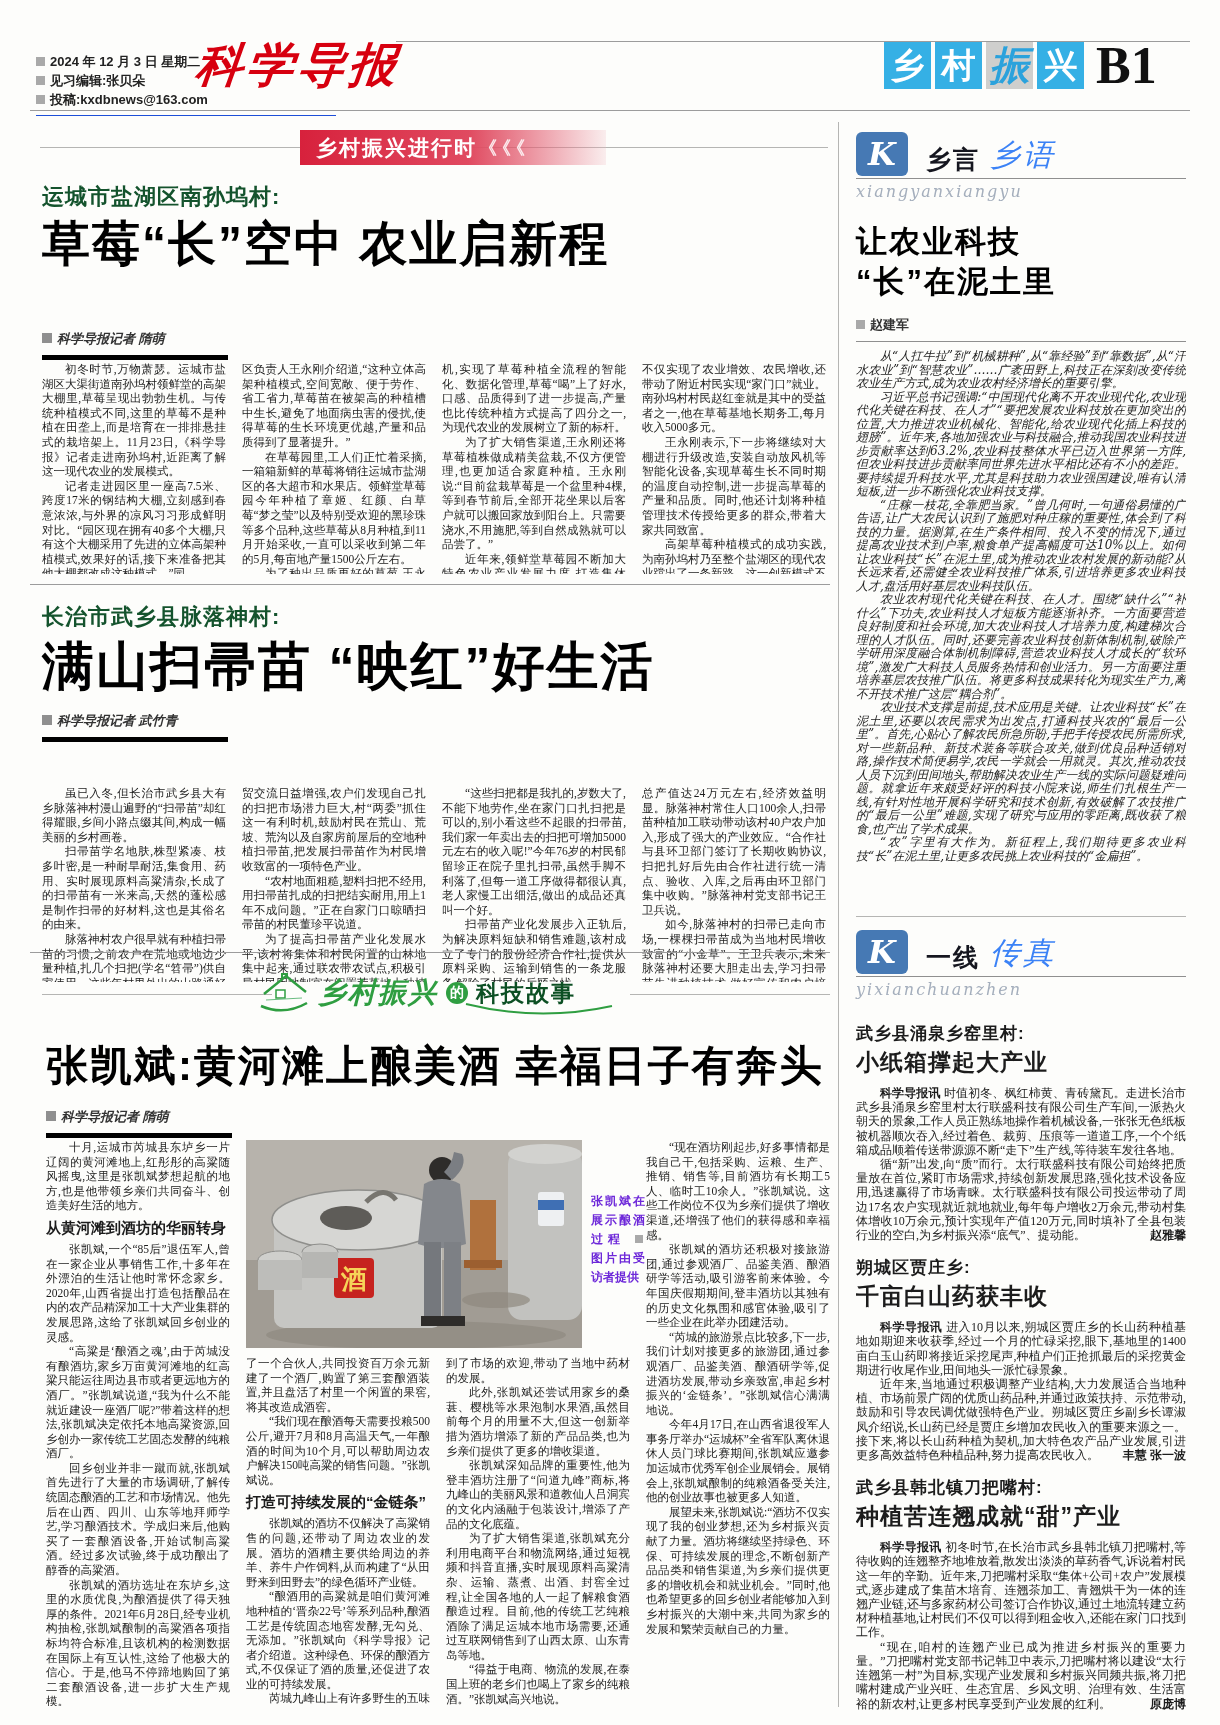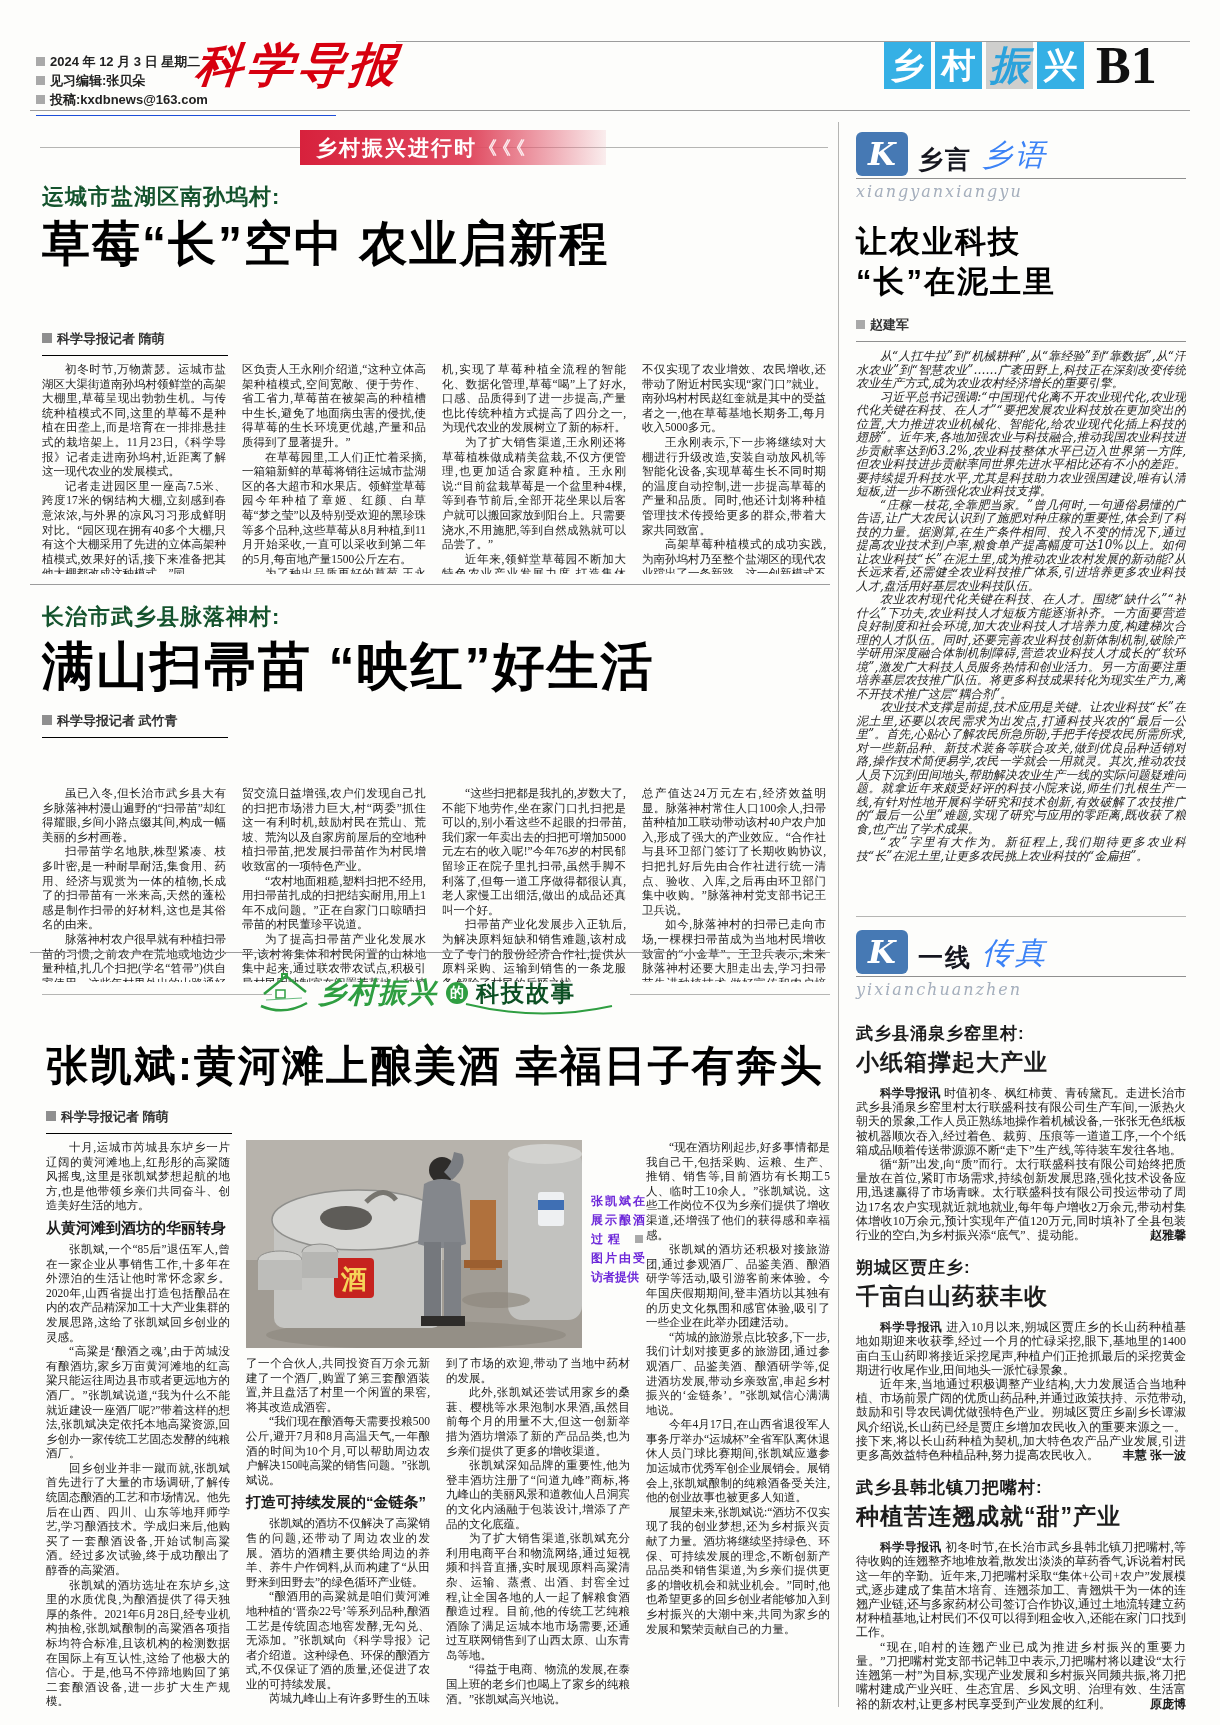--- a/index.html
+++ b/index.html
@@ -17,21 +17,21 @@
   .sect-logo{position:absolute;left:884px;top:42px;display:flex;align-items:center;gap:4px;}
   .tile{width:47px;height:47px;display:flex;align-items:center;justify-content:center;
         font-family:"Liberation Sans",sans-serif;font-weight:bold;font-size:34px;}
   .tile.blue{background:#35b0e5;color:#fff;}
   .tile.gray{background:#cfcfcd;color:#2ba2dc;font-family:"DejaVu Serif",serif;font-style:italic;font-size:40px;}
   .pageno{position:absolute;left:1096px;top:36px;font-family:"Liberation Serif",serif;font-weight:bold;font-size:52px;color:#111;}
   
   .loc{font-family:"Liberation Sans",sans-serif;font-weight:600;font-size:22px;color:#14532d;letter-spacing:1px;}
   .headline{font-family:"Liberation Sans",sans-serif;font-weight:900;color:#000;letter-spacing:2px;}
   .byline{font-family:"Liberation Sans",sans-serif;font-weight:bold;font-size:13px;color:#333;
-          border-bottom:1px solid #000000;padding-bottom:7px;width:186px;}
+          border-bottom:5px solid #000000;padding-bottom:7px;width:186px;font-style:italic;}
   .byline .sq{width:10px;height:10px;background:#8f8f8f;}
   .cols{display:flex;gap:16px;overflow:hidden;}
   .col{width:184px;flex:0 0 184px;text-align:justify;}
   .col p{margin:0;font-size:11.5px;line-height:14.6px;}
   .col p.ind{text-indent:2em;}
   .colsub{margin:6px 0 4px;font-family:"Liberation Sans",sans-serif;font-weight:bold;font-size:15px;}
   
   .redbanner{position:absolute;left:300px;top:130px;width:290px;height:35px;display:flex;align-items:center;
              padding-left:16px;color:#fff;font-family:"Liberation Sans",sans-serif;font-weight:bold;font-size:21px;letter-spacing:2px;
              background:linear-gradient(90deg,#d7213c 0%,#e04a60 55%,rgba(240,190,197,.25) 100%);}
@@ -45,21 +45,21 @@
   
   .photo-wrap{position:absolute;left:200px;top:0;width:336px;height:208px;overflow:hidden;background:#b3afa9;}
   .caption{position:absolute;left:545px;top:52px;width:54px;font-family:"Liberation Sans",sans-serif;
            font-weight:bold;font-size:12px;line-height:19px;color:#6d28d9;text-align:justify;}
   .caption .sq{width:8px;height:8px;}
   
   .side{position:absolute;left:856px;width:330px;}
   .klogo-row{display:flex;align-items:flex-end;gap:10px;border-bottom:1px solid #8f8f8f;padding-bottom:2px;}
   .ktile{width:52px;height:44px;background:#4679b4;border-radius:6px;color:#fff;display:flex;align-items:center;
          justify-content:center;font-family:"DejaVu Serif",serif;font-style:italic;font-weight:bold;font-size:32px;}
-  .ktitle-black{font-family:"Liberation Sans",sans-serif;font-weight:900;font-size:25px;color:#15161f;letter-spacing:2px;}
+  .ktitle-black{font-family:"Liberation Sans",sans-serif;font-weight:900;font-size:25px;color:#15161f;letter-spacing:2px;margin-left:8px;}
   .ktitle-script{font-family:"DejaVu Serif",serif;font-style:italic;font-weight:normal;font-size:30px;color:#3b82f6;letter-spacing:3px;}
   .pinyin{font-family:"DejaVu Serif",serif;font-style:italic;font-size:16px;color:#a4aebc;letter-spacing:2px;margin-top:3px;}
   .side-headline{font-family:"Liberation Sans",sans-serif;font-weight:900;font-size:31px;line-height:40px;color:#000;letter-spacing:2px;}
   .side-byline{font-family:"Liberation Sans",sans-serif;font-weight:bold;font-size:13px;color:#333;
                border-bottom:1px solid #8f8f8f;padding-bottom:7px;}
   .side-body p{margin:0;font-size:12px;line-height:13.5px;text-align:justify;text-indent:2em;
                font-family:"DejaVu Serif",serif;font-style:italic;}
   .brief{margin-bottom:14px;}
   .brief .bloc{font-family:"Liberation Sans",sans-serif;font-weight:bold;font-size:17px;letter-spacing:1px;margin:0 0 2px;}
   .brief .bhead{font-family:"Liberation Sans",sans-serif;font-weight:700;font-size:23px;letter-spacing:1px;margin:0 0 8px;}
@@ -123,21 +123,21 @@
 
   <div class="hline" style="left:30px;top:584px;width:800px;"></div>
   <div class="abs loc" style="left:42px;top:602px;">长治市武乡县脉落神村:</div>
   <div class="abs headline" style="left:42px;top:632px;font-size:52px;">满山扫帚苗 “映红”好生活</div>
   <div class="abs byline" style="left:42px;top:712px;">
     <span class="sq"></span><span>科学导报记者 武竹青</span>
   </div>
   <div class="abs cols" style="left:42px;top:746px;width:788px;height:196px;margin-top:40px;">
       <div class="col">
         <p class="ind">虽已入冬,但长治市武乡县大有乡脉落神村漫山遍野的“扫帚苗”却红得耀眼,乡间小路点缀其间,构成一幅美丽的乡村画卷。</p>
-        <p class="ind">扫帚苗学名地肤,株型紧凑、枝多叶密,是一种耐旱耐活,集食用、药用、经济与观赏为一体的植物,长成了的扫帚苗有一米来高,天然的蓬松感是制作扫帚的好材料,这也是其俗名的由来。</p>
+        <p class="ind">扫帚苗学名地肤,株型紧凑、枝多叶密,是一种耐旱耐活,集食用、药用、实时展现原料高粱清杂,长成了的扫帚苗有一米来高,天然的蓬松感是制作扫帚的好材料,这也是其俗名的由来。</p>
         <p class="ind">脉落神村农户很早就有种植扫帚苗的习惯,之前农户在荒地或地边少量种植,扎几个扫把(学名“笤帚”)供自家使用。这些年村里外出的山路通好了,内外商</p>
       </div>
       <div class="col">
         <p class="">贸交流日益增强,农户们发现自己扎的扫把市场潜力巨大,村“两委”抓住这一有利时机,鼓励村民在荒山、荒坡、荒沟以及自家房前屋后的空地种植扫帚苗,把发展扫帚苗作为村民增收致富的一项特色产业。</p>
         <p class="ind">“农村地面粗糙,塑料扫把不经用,用扫帚苗扎成的扫把结实耐用,用上1年不成问题。”正在自家门口晾晒扫帚苗的村民董珍平说道。</p>
         <p class="ind">为了提高扫帚苗产业化发展水平,该村将集体和村民闲置的山林地集中起来,通过联农带农试点,积极引导村民因地制宜在闲置荒草地上种植扫帚苗,使集体和村民的弃耕林地重新焕发出生机。</p>
       </div>
       <div class="col">
         <p class="ind">“这些扫把都是我扎的,岁数大了,不能下地劳作,坐在家门口扎扫把是可以的,别小看这些不起眼的扫帚苗,我们家一年卖出去的扫把可增加5000元左右的收入呢!”今年76岁的村民郁留珍正在院子里扎扫帚,虽然手脚不利落了,但每一道工序做得都很认真,老人家慢工出细活,做出的成品还真叫一个好。</p>
         <p class="ind">扫帚苗产业化发展步入正轨后,为解决原料短缺和销售难题,该村成立了专门的股份经济合作社,提供从原料采购、运输到销售的一条龙服务,解除了村民的后顾之忧。</p>

